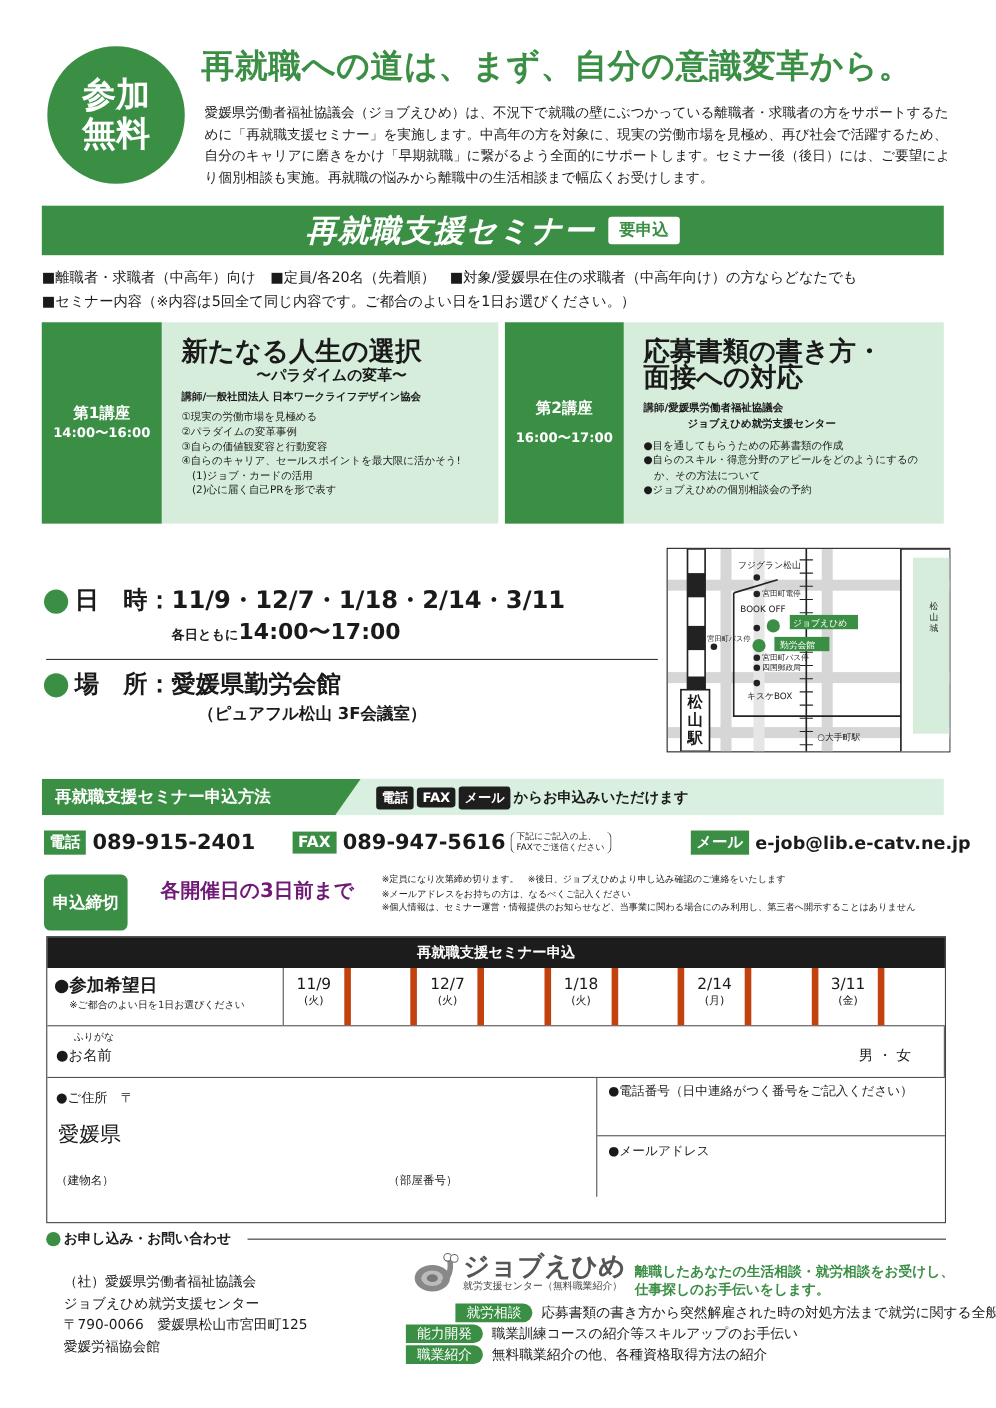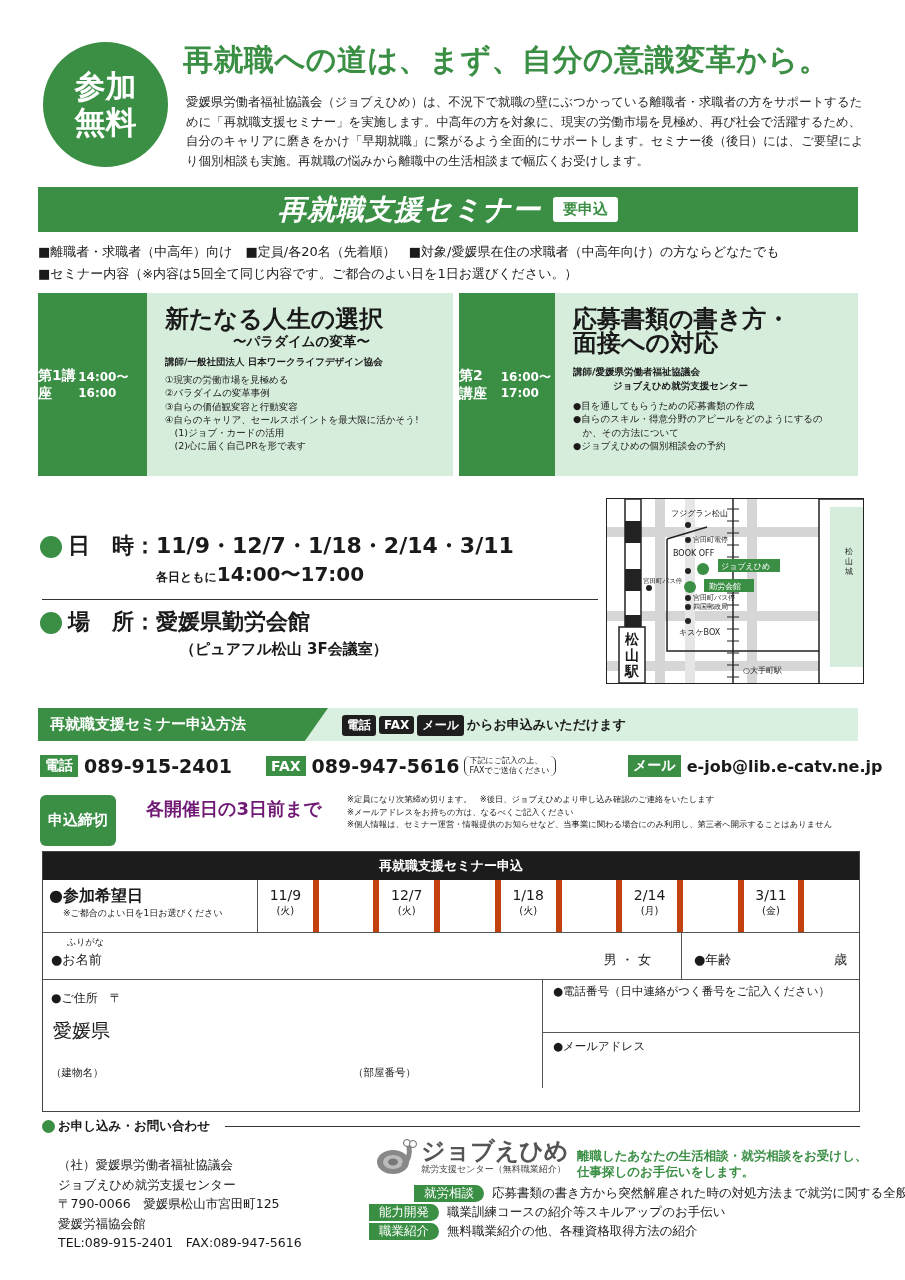--- a/index.html
+++ b/index.html
@@ -13,21 +13,21 @@
   .hero-body { left: 186px; top: 92px; width: 680px; font-size: 12.4px; line-height: 19.6px; color: #1f1f1f; }
 
   
   .banner { left: 38px; top: 187px; width: 820px; height: 45px; background: #3b8f45; display: flex; align-items: center; justify-content: center; gap: 12px; }
   .banner-title { color: #ffffff; font-size: 28px; font-weight: bold; letter-spacing: 1px; font-style: italic; }
   .banner-tag { background: #fff; color: #3b8f45; font-size: 15px; font-weight: bold; padding: 3px 10px; border-radius: 3px; }
   .cond-line { left: 38px; font-size: 13px; color: #1a1a1a; white-space: nowrap; }
 
   
   .card { top: 293px; height: 183px; background: #d6eddc; display: flex; }
-  .card-left { width: 109px; background: #3b8f45; color: #fff; display: flex; align-items: center; justify-content: center; }
+  .card-left { width: 109px; background: #3b8f45; color: #fff; display: flex; flex-direction: column; align-items: center; justify-content: center; }
   .card-left .name { font-size: 14px; font-weight: bold; }
   .card-left .time { font-size: 12px; font-weight: bold; }
   .card-right { flex: 1; padding: 14px 0 0 18px; }
   .card-title { font-size: 24px; font-weight: bold; color: #1a1a1a; line-height: 24px; }
   .card-sub { font-size: 13.5px; font-weight: bold; padding-left: 68px; line-height: 20px; }
   .card-lecturer { font-size: 9.5px; font-weight: bold; margin-top: 4px; line-height: 14px; }
   .card-items { margin-top: 4px; font-size: 9.5px; line-height: 13.3px; }
 
   
   .dot { display: inline-block; width: 22px; height: 22px; border-radius: 50%; background: #3b8f45; vertical-align: middle; margin-right: 6px; }
@@ -112,21 +112,21 @@
       <div>②パラダイムの変革事例</div>
       <div>③自らの価値観変容と行動変容</div>
       <div>④自らのキャリア、セールスポイントを最大限に活かそう!</div>
       <div style="white-space:pre;">　(1)ジョブ・カードの活用</div>
       <div style="white-space:pre;">　(2)心に届く自己PRを形で表す</div>
     </div>
   </div>
 </div>
 
 <div class="abs card" style="left:459px; width:399px;">
-  <div class="card-left" style="width:96px;gap:10px;">
+  <div class="card-left" style="width:108px;gap:10px;">
     <span class="name">第2講座</span>
     <span class="time">16:00〜17:00</span>
   </div>
   <div class="card-right">
     <div class="card-title">応募書類の書き方・</div>
     <div class="card-title">面接への対応</div>
     <div class="card-lecturer" style="margin-top:10px;">講師/愛媛県労働者福祉協議会</div>
     <div class="card-lecturer" style="margin-top:0; padding-left:40px;">ジョブえひめ就労支援センター</div>
     <div class="card-items" style="margin-top:6px;">
       <div>●目を通してもらうための応募書類の作成</div>
@@ -270,24 +270,20 @@
         <div class="dow">(金)</div>
       </div>
     <div class="dcell"></div>
   </div>
   <div class="row2">
     <div class="r2-name">
       <span class="abs" style="left:24px; top:3px; font-size:9px;">ふりがな</span>
       <span class="abs" style="left:8px; top:18px; font-size:13px;">●お名前</span>
       <span class="abs" style="right:30px; top:18px; font-size:13px;">男 ・ 女</span>
     </div>
-    <div class="r2-age">
-      <span class="abs" style="left:12px; top:18px; font-size:13px;">●年齢</span>
-      <span class="abs" style="right:12px; top:18px; font-size:13px;">歳</span>
-    </div>
   </div>
   <div class="row3">
     <div class="r3-addr">
       <span class="abs" style="left:8px; top:10px; font-size:12px;">●ご住所　〒</span>
       <span class="abs" style="left:10px; top:38px; font-size:19px;">愛媛県</span>
       <span class="abs" style="left:8px; top:86px; font-size:10.5px;">（建物名）</span>
       <span class="abs" style="left:310px; top:86px; font-size:10.5px;">（部屋番号）</span>
     </div>
     <div class="r3-right">
       <div class="r3-tel">●電話番号（日中連絡がつく番号をご記入ください）</div>
@@ -298,21 +294,20 @@
 
 <div class="abs footer-head">
   <span class="dot"></span><span>お申し込み・お問い合わせ</span>
 </div>
 <div class="abs footer-line"></div>
 <div class="abs footer-addr">
   <div>（社）愛媛県労働者福祉協議会</div>
   <div>ジョブえひめ就労支援センター</div>
   <div>〒790-0066　愛媛県松山市宮田町125</div>
   <div>愛媛労福協会館</div>
-  <div>TEL:089-915-2401　FAX:089-947-5616</div>
 </div>
 
 <div class="abs logo">
   <svg width="42" height="38" viewBox="0 0 42 38">
     <ellipse cx="18" cy="24" rx="16" ry="12" fill="#888"></ellipse>
     <ellipse cx="18" cy="24" rx="10" ry="7" fill="#bbb"></ellipse>
     <ellipse cx="18" cy="24" rx="5" ry="3.5" fill="#777"></ellipse>
     <path d="M28 28 Q36 20 34 8" stroke="#888" stroke-width="5" fill="none"></path>
     <circle cx="32" cy="5" r="3.5" fill="#fff" stroke="#666"></circle>
     <circle cx="38" cy="6" r="3.5" fill="#fff" stroke="#666"></circle>

